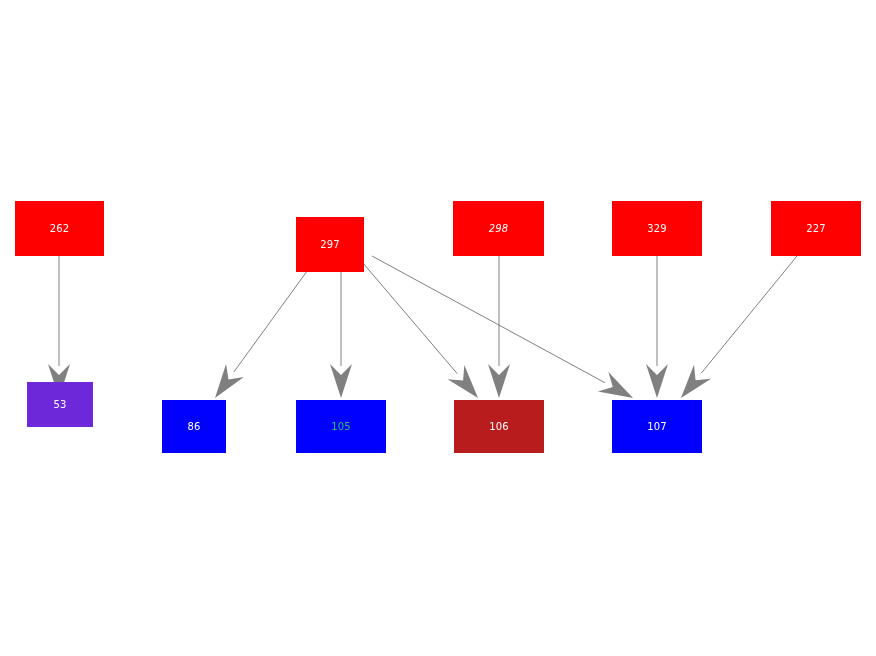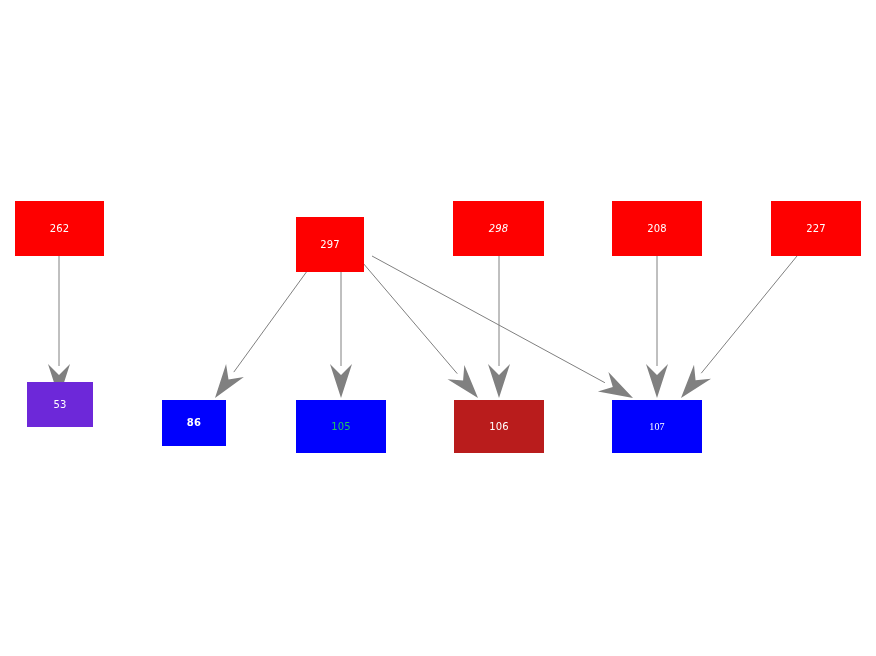--- a/index.html
+++ b/index.html
@@ -83,35 +83,35 @@
       <div class="node" style="left: 15px; top: 201px; width: 89px; height: 55px; background: rgb(254, 0, 0);">
         <span class="node-label" style="color: rgb(255, 255, 255);">262</span>
       </div>
       <div class="node" style="left: 296px; top: 217px; width: 68px; height: 55px; background: rgb(254, 0, 0);">
         <span class="node-label" style="color: rgb(255, 255, 255);">297</span>
       </div>
       <div class="node" style="left: 453px; top: 201px; width: 91px; height: 55px; background: rgb(254, 0, 0); font-style: italic;">
         <span class="node-label" style="color: rgb(255, 255, 255);">298</span>
       </div>
       <div class="node" style="left: 612px; top: 201px; width: 90px; height: 55px; background: rgb(254, 0, 0);">
-        <span class="node-label" style="color: rgb(255, 255, 255);">208</span>
+        <span class="node-label" style="color: rgb(255, 255, 255);">329</span>
       </div>
       <div class="node" style="left: 771px; top: 201px; width: 90px; height: 55px; background: rgb(254, 0, 0);">
         <span class="node-label" style="color: rgb(255, 255, 255);">227</span>
       </div>
       <div class="node" style="left: 27px; top: 382px; width: 66px; height: 45px; background: #6d28d9;">
         <span class="node-label" style="color: rgb(255, 255, 255);">53</span>
       </div>
-      <div class="node" style="left: 162px; top: 400px; width: 64px; height: 46px; background: rgb(0, 0, 254); font-weight: bold;">
+      <div class="node" style="left: 162px; top: 400px; width: 64px; height: 53px; background: rgb(0, 0, 254);">
         <span class="node-label" style="color: rgb(255, 255, 255);">86</span>
       </div>
       <div class="node" style="left: 296px; top: 400px; width: 90px; height: 53px; background: rgb(0, 0, 254);">
         <span class="node-label" style="color: #22c55e;">105</span>
       </div>
       <div class="node" style="left: 454px; top: 400px; width: 90px; height: 53px; background: #b91c1c;">
         <span class="node-label" style="color: rgb(255, 255, 255);">106</span>
       </div>
       <div class="node" style="left: 612px; top: 400px; width: 90px; height: 53px; background: rgb(0, 0, 254);">
-        <span class="node-label" style="color: rgb(255, 255, 255); font-family: Liberation Serif, serif;">107</span>
+        <span class="node-label" style="color: rgb(255, 255, 255);">107</span>
       </div>
     </div>
 
 </div>
 
 </body></html>

